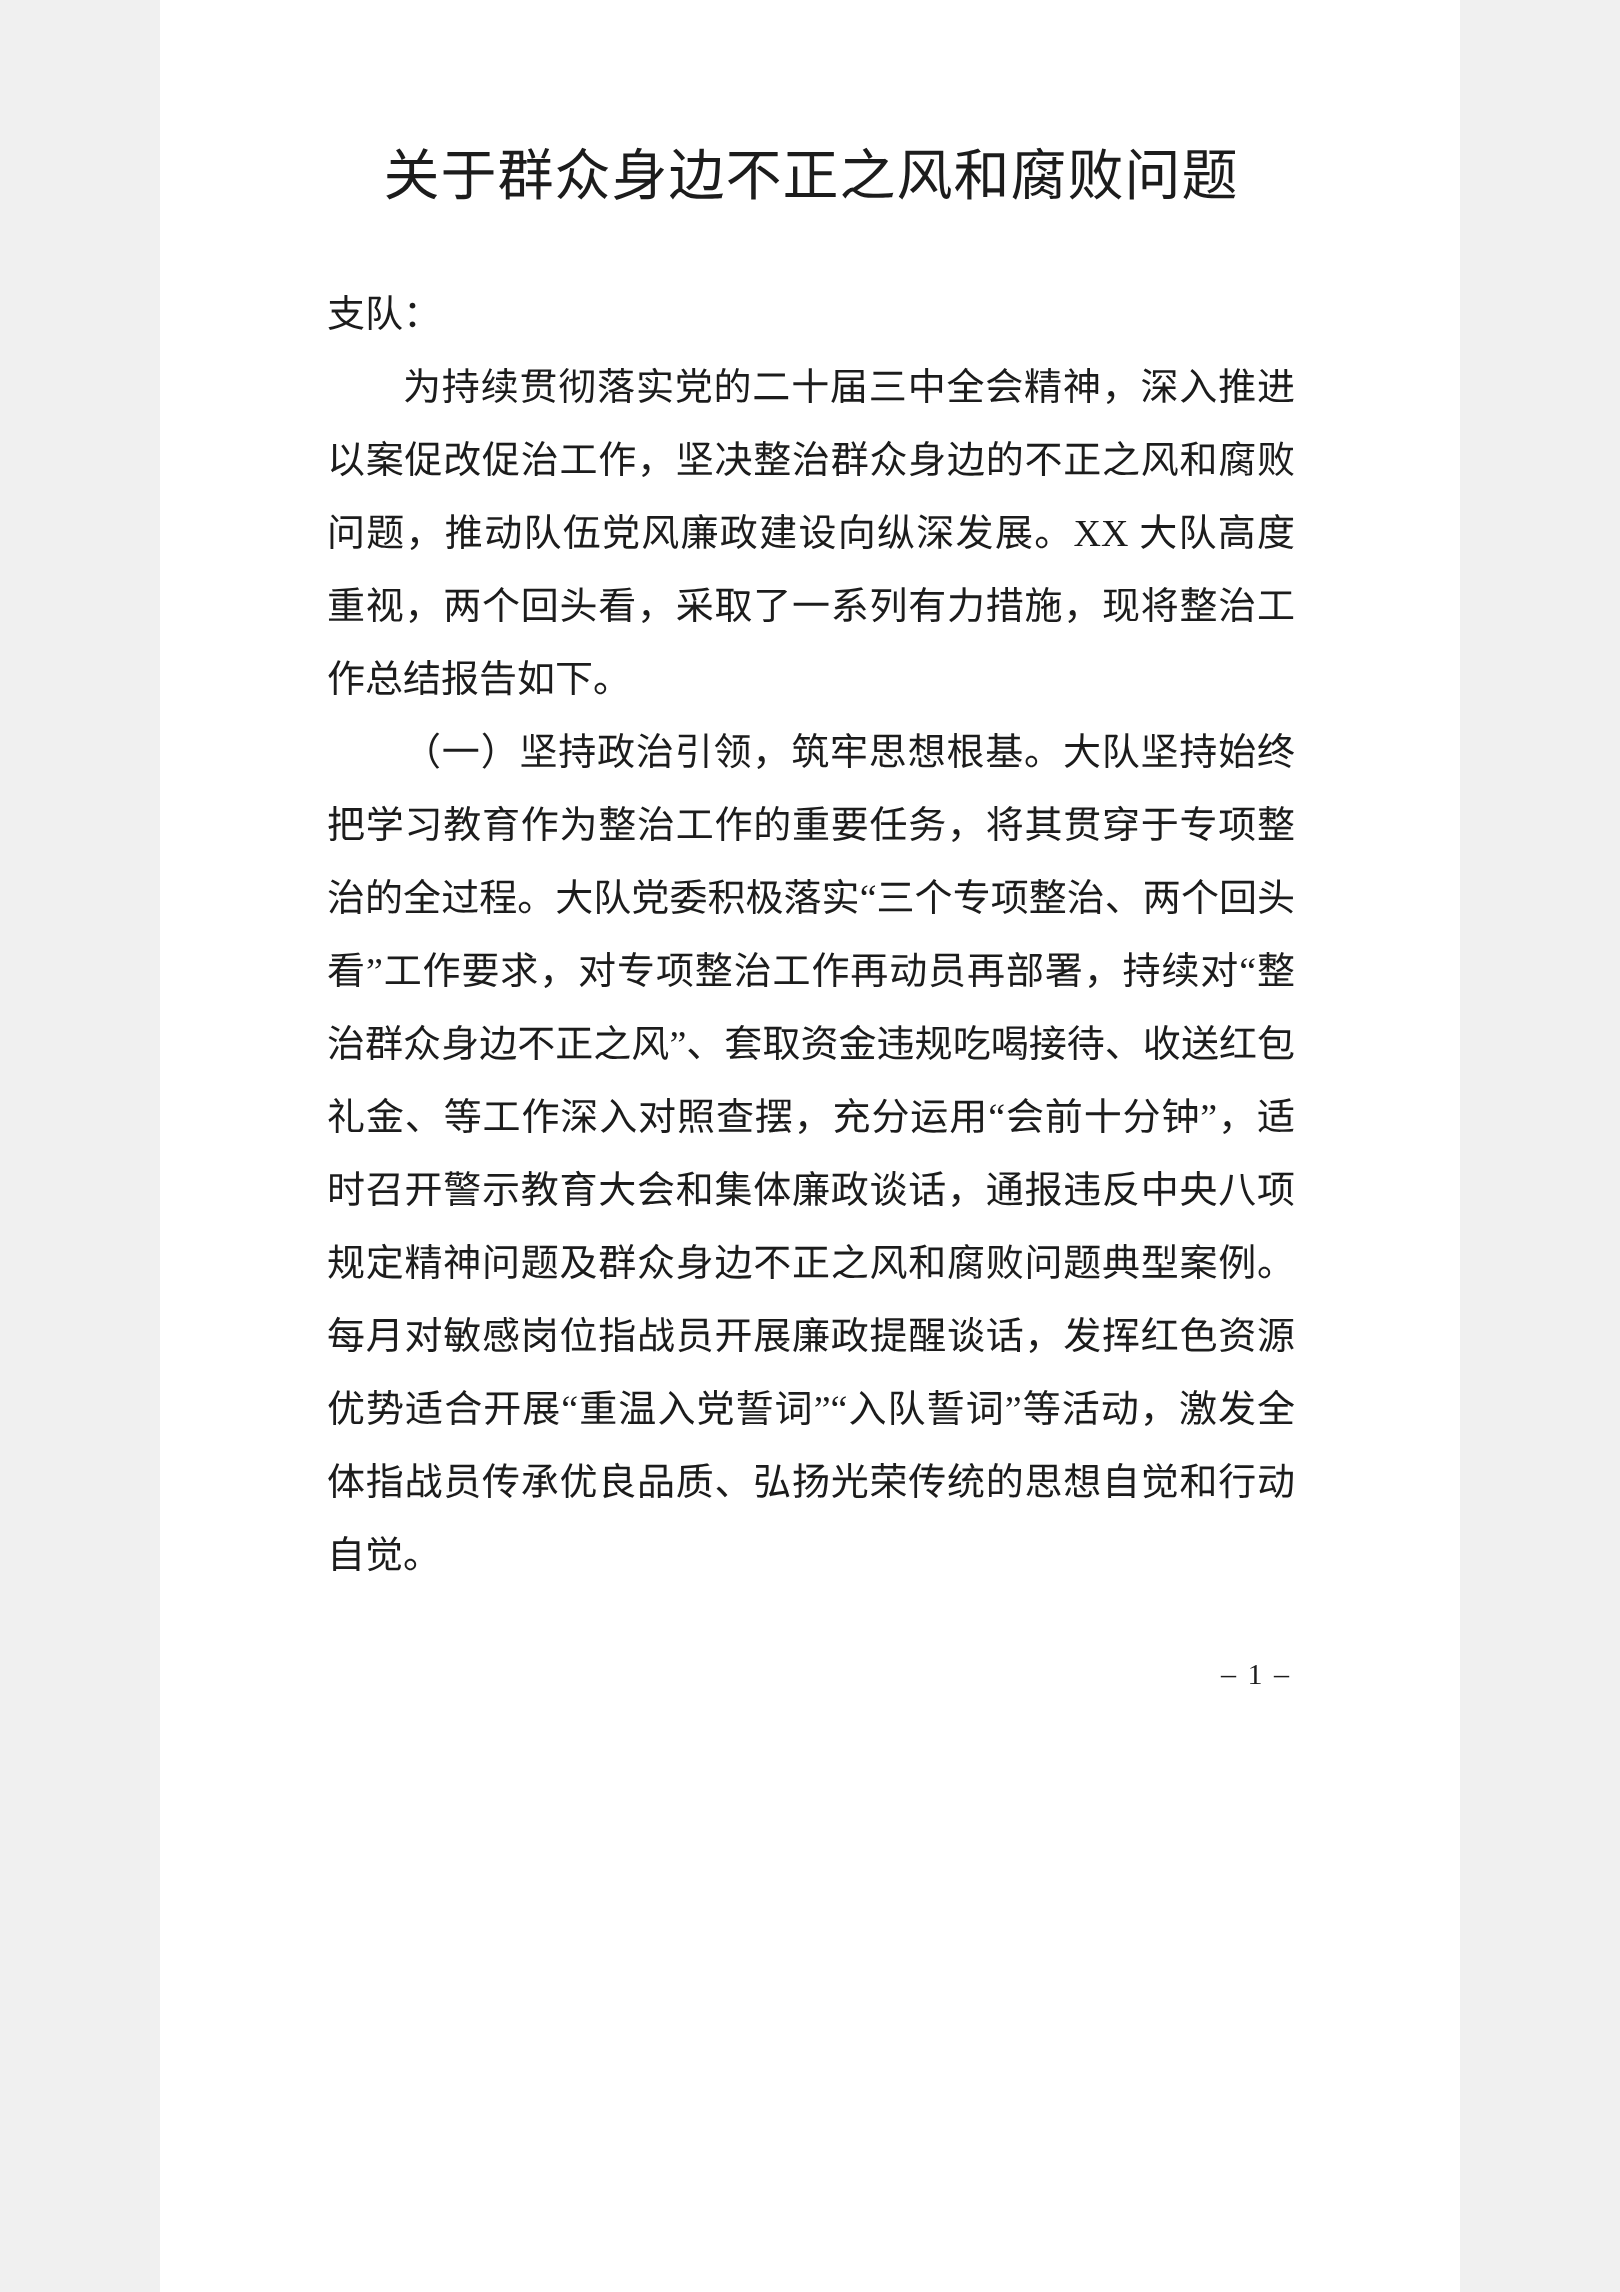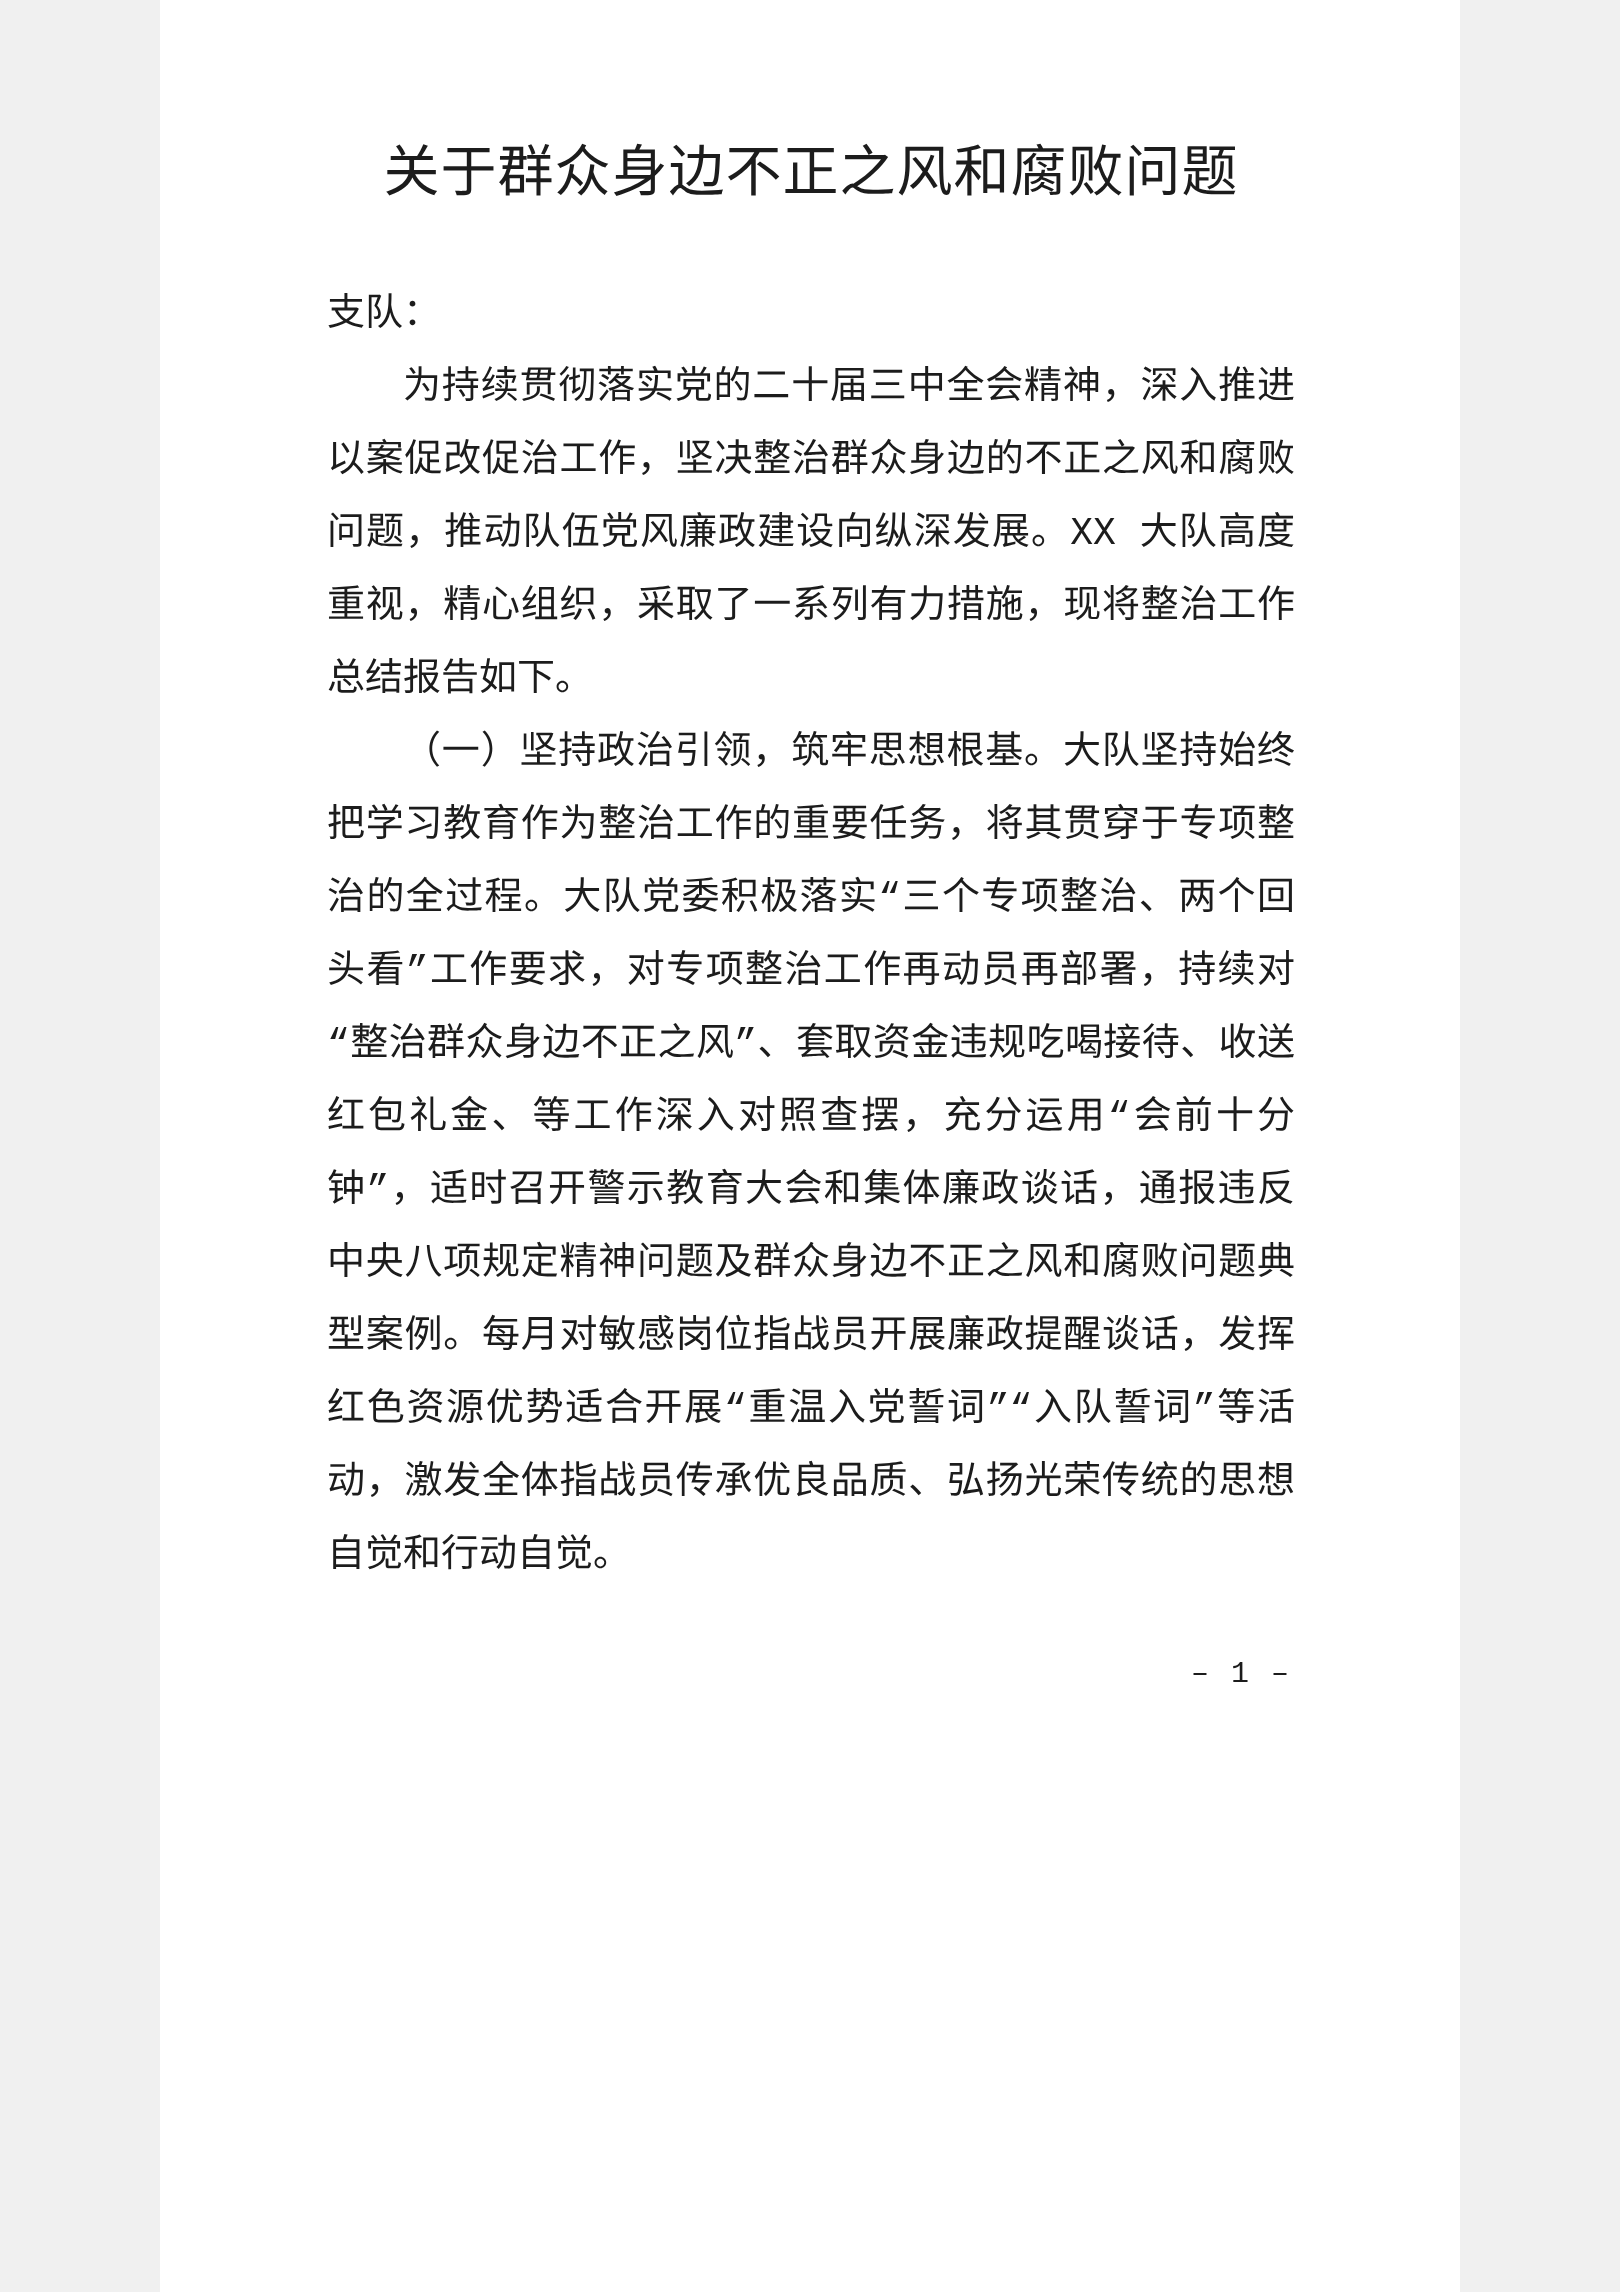--- a/index.html
+++ b/index.html
@@ -4,21 +4,21 @@
 <style>
   * { margin: 0; padding: 0; box-sizing: border-box; }
   html, body { background: #f0f0f0; }
 
   .page {
     position: relative;
     width: 1300px;
     height: 2293px;
     margin: 0 auto;
     background: #ffffff;
-    font-family: Liberation Mono, monospace;
+    font-family: Liberation Serif, serif;
     color: #1c1c1c;
     overflow: hidden;
   }
 
   .content {
     position: absolute;
     top: 137px;
     left: 167px;
     right: 165px;
   }
@@ -58,21 +58,21 @@
 <div class="page">
   <div class="content">
 
     <h1 class="doc-title">
       <span class="title-line">关于群众身边不正之风和腐败问题</span>
     </h1>
 
     <div class="doc-body">
       <p class="no-indent">支队：</p>
 
-      <p>为持续贯彻落实党的二十届三中全会精神，深入推进以案促改促治工作，坚决整治群众身边的不正之风和腐败问题，推动队伍党风廉政建设向纵深发展。XX 大队高度重视，精心组织，采取了一系列有力措施，现将整治工作总结报告如下。</p>
+      <p>为持续贯彻落实党的二十届三中全会精神，深入推进以案促改促治工作，坚决整治群众身边的不正之风和腐败问题，推动队伍党风廉政建设向纵深发展。XX 大队高度重视，两个回头看，采取了一系列有力措施，现将整治工作总结报告如下。</p>
 
 
       <p>（一）坚持政治引领，筑牢思想根基。大队坚持始终把学习教育作为整治工作的重要任务，将其贯穿于专项整治的全过程。大队党委积极落实“三个专项整治、两个回头看”工作要求，对专项整治工作再动员再部署，持续对“整治群众身边不正之风”、套取资金违规吃喝接待、收送红包礼金、等工作深入对照查摆，充分运用“会前十分钟”，适时召开警示教育大会和集体廉政谈话，通报违反中央八项规定精神问题及群众身边不正之风和腐败问题典型案例。每月对敏感岗位指战员开展廉政提醒谈话，发挥红色资源优势适合开展“重温入党誓词”“入队誓词”等活动，激发全体指战员传承优良品质、弘扬光荣传统的思想自觉和行动自觉。</p>
     </div>
 
     <div class="page-footer">
       <span>– 1 –</span>
     </div>
 
   </div>

